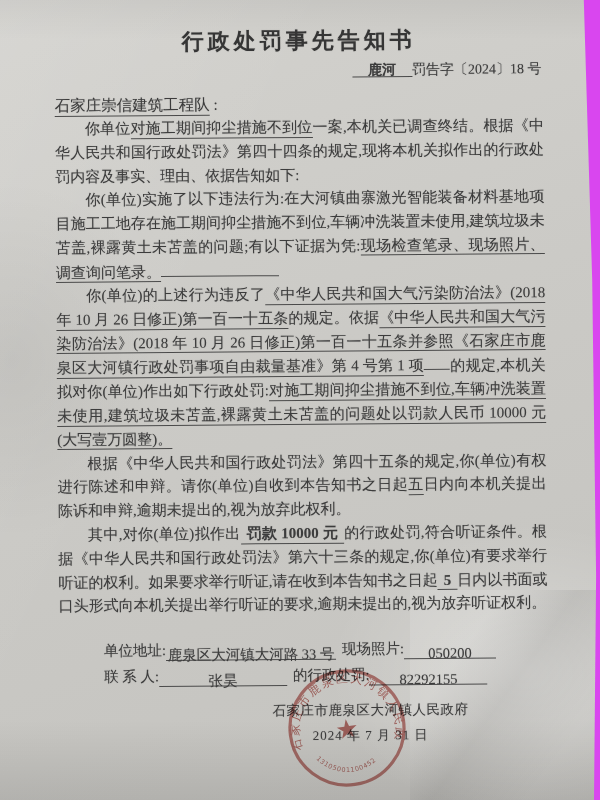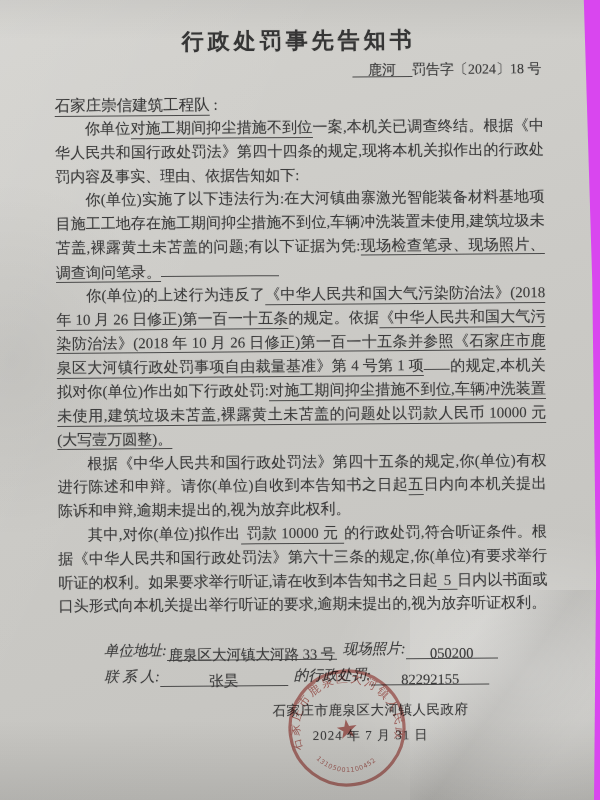--- a/index.html
+++ b/index.html
@@ -28,28 +28,28 @@
     font-family:"Liberation Serif","DejaVu Serif",serif;
     color:#3c3c3c;
     text-shadow:0 0 1px rgba(70,70,70,0.35);
   }
   .title{font-size:22px;font-weight:bold;text-align:center;letter-spacing:4px;line-height:30px;color:#353535;}
   .ref{margin-top:6px;text-align:right;font-size:14px;line-height:18px;padding-right:2px;}
   .addr-line{margin-top:12px;font-size:15.5px;line-height:24px;}
   .body-text{margin-top:0;}
   .para{margin:0;text-indent:2em;font-size:15px;line-height:23.8px;text-align:justify;}
   .u{border-bottom:1px solid #4a4a4a;padding-bottom:1.5px;text-align:center;}
-  .u-pad{padding-left:6px;padding-right:6px;}
+  .u-pad{padding-left:6px;padding-right:6px;font-weight:bold;}
   .blank{display:inline-block;border-bottom:1px solid #4a4a4a;height:1.05em;vertical-align:baseline;text-align:center;}
-  .ref-blank{width:60px;}
+  .ref-blank{width:60px;font-weight:bold;}
   .tail-blank{width:118px;}
   .small-blank{width:26px;}
   .fields{margin-left:45px;margin-top:22px;font-size:14.5px;}
   .frow{display:flex;align-items:flex-end;margin-bottom:5px;line-height:21px;}
-  .flabel{white-space:pre;font-style:italic;}
+  .flabel{white-space:pre;}
   .addr-blank{width:170px;}
   .post-blank{width:92px;margin-right:0;text-align:center;}
   .name-blank{width:128px;}
   .phone-blank{width:118px;}
   .f2{margin-left:6px;}
   .sig{margin-top:16px;width:240px;margin-left:auto;margin-right:58px;text-align:center;}
   .sig-org{font-size:13.5px;letter-spacing:0.5px;line-height:18px;}
   .sig-date{font-size:13px;letter-spacing:1px;margin-top:7px;line-height:18px;}
   .seal{position:absolute;left:277px;top:658px;width:140px;height:140px;opacity:.72;mix-blend-mode:multiply;transform:rotate(-8deg);}
 </style>

